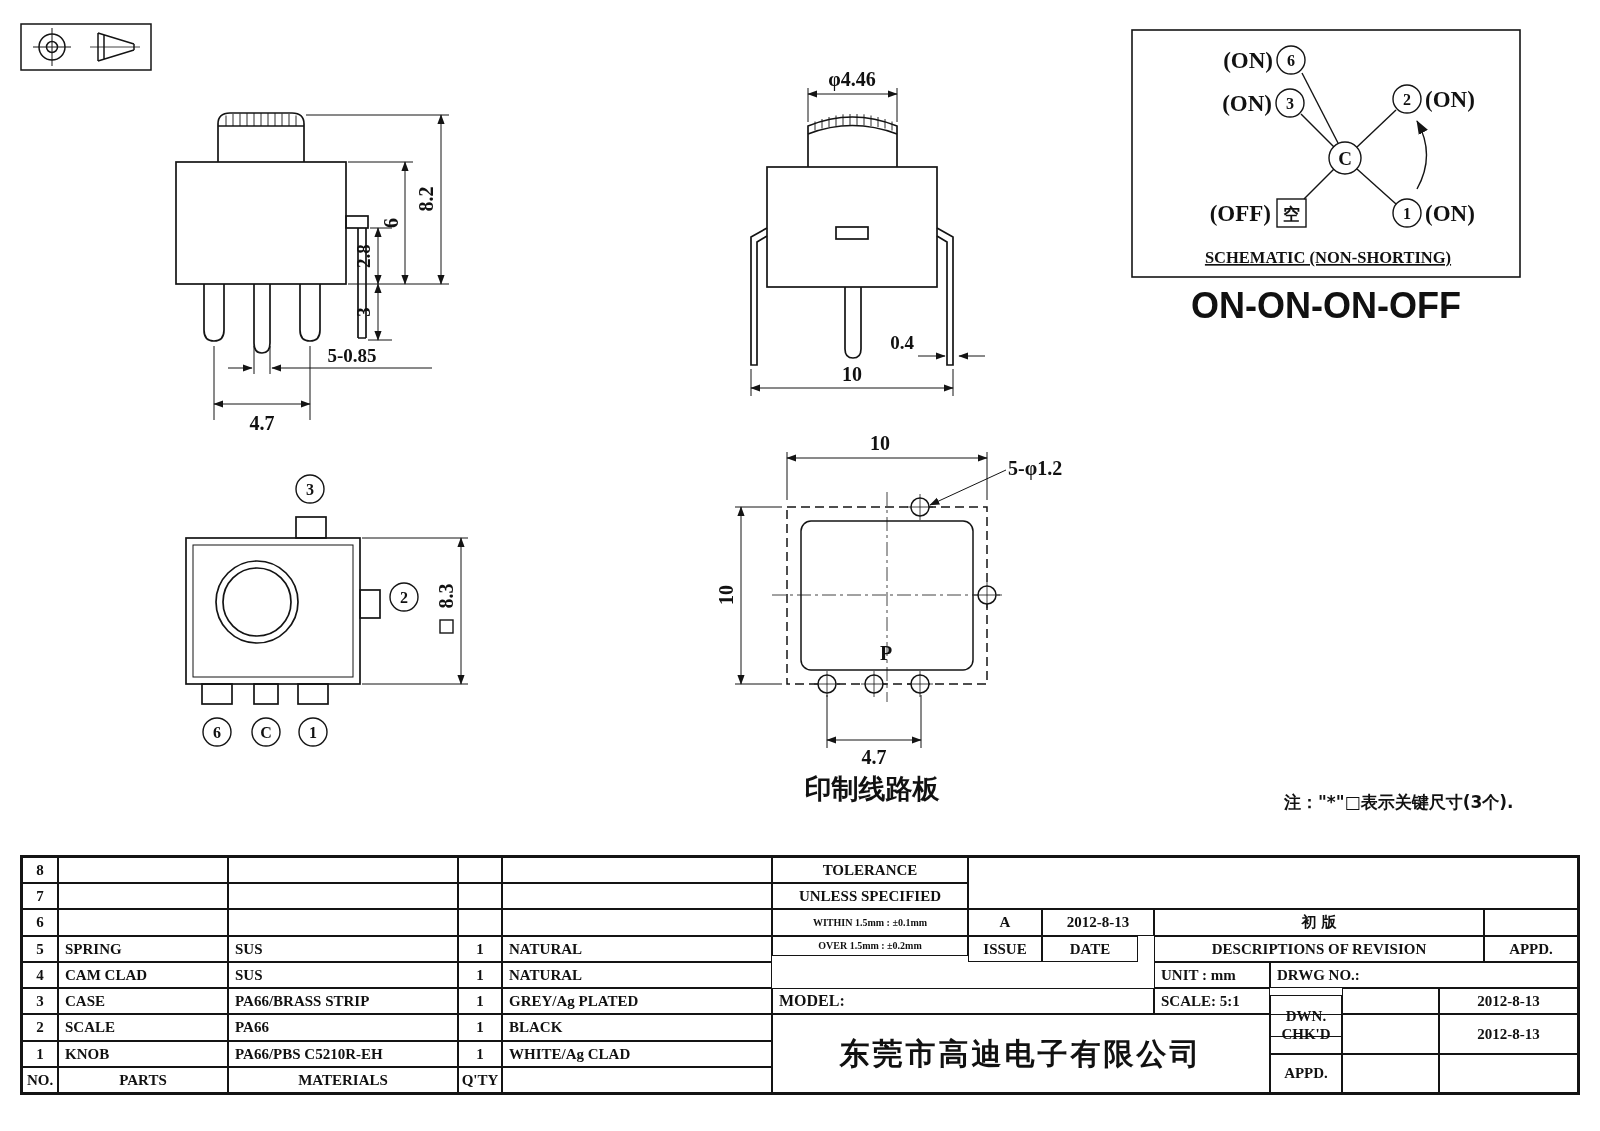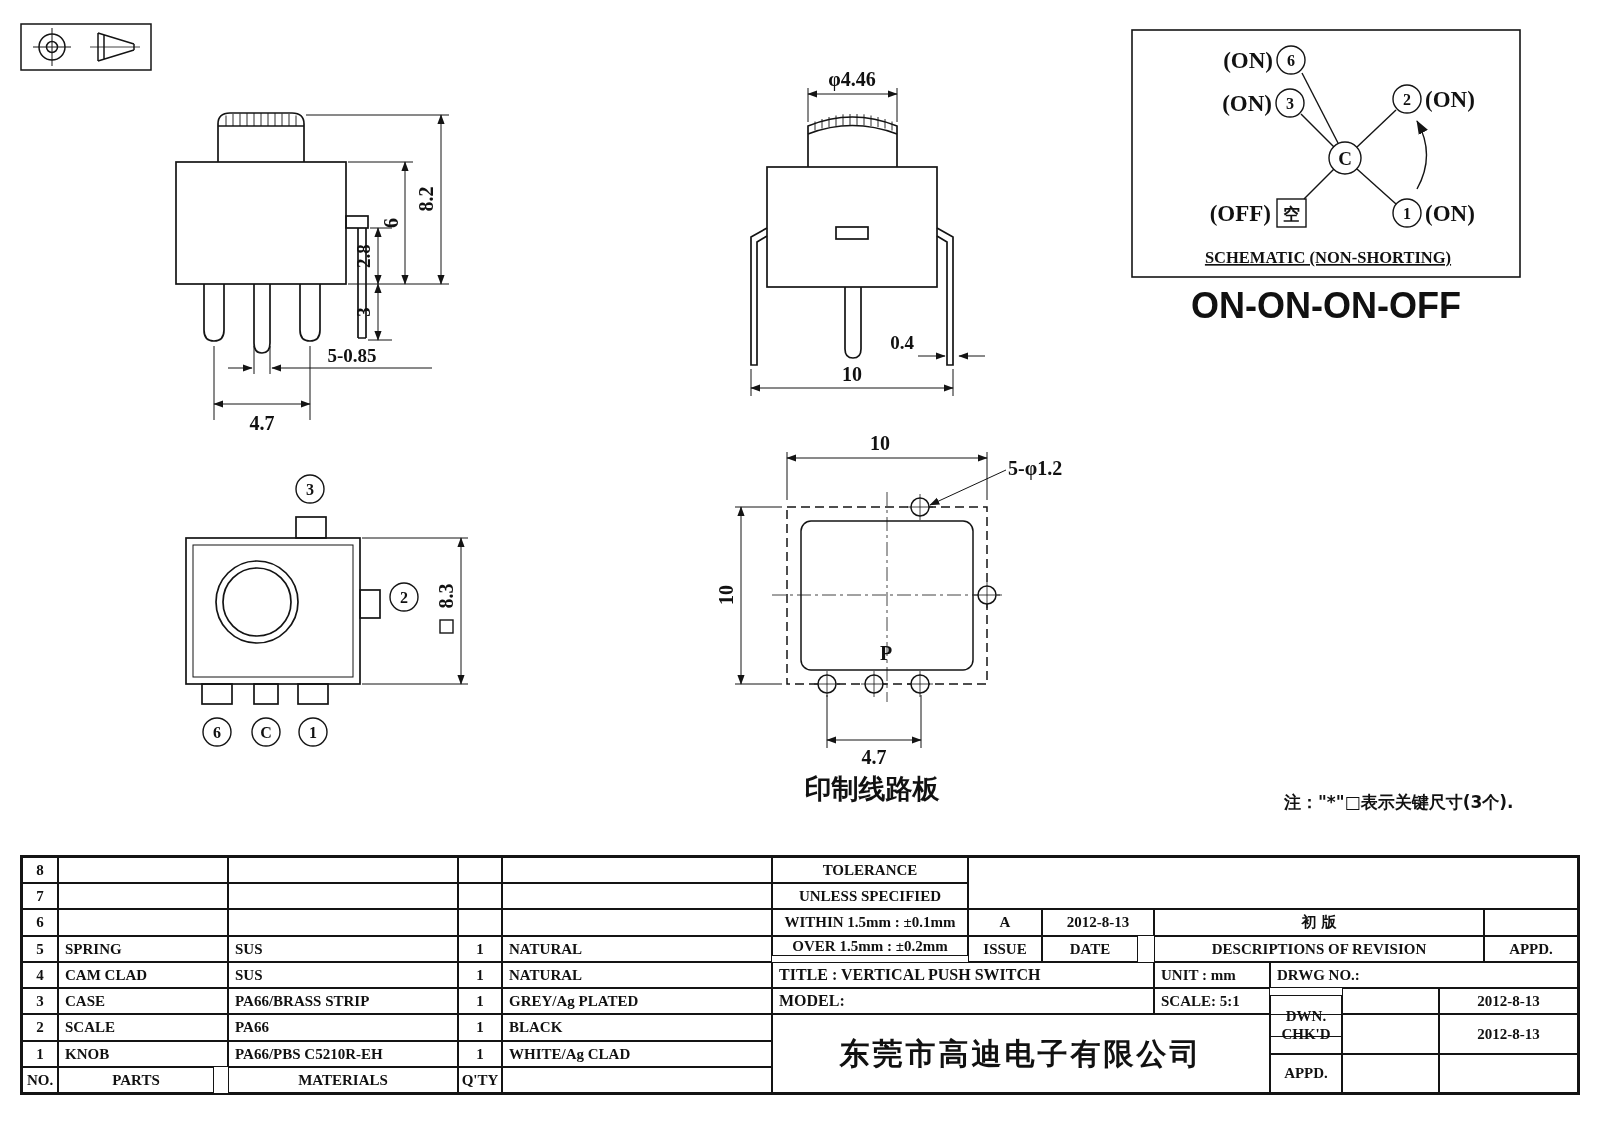--- a/index.html
+++ b/index.html
@@ -4,21 +4,21 @@
 <style>
   *{margin:0;padding:0;box-sizing:border-box}
   html,body{background:#fff}
   body{width:1600px;height:1131px;position:relative;font-family:"Liberation Serif",serif;color:#111}
   .page{position:absolute;inset:0;background:#fff;overflow:hidden}
   svg{position:absolute;left:0;top:0}
   .tbl{position:absolute;left:20px;top:855px;width:1560px;height:240px;border:2px solid #141414;background:#fff}
   .c{position:absolute;border:1px solid #141414;display:flex;align-items:center;padding:0 6px;
      font-weight:700;font-size:15px;line-height:1;white-space:nowrap;overflow:hidden;color:#111}
   .cc{justify-content:center;padding:0}
-  .sm{font-size:15px}
+  .sm{font-size:10px}
   .lg{font-size:16px}
   .cjk{font-family:"DejaVu Sans",sans-serif}
   .company{font-size:30px;letter-spacing:3px;font-family:Liberation Serif, serif}
 </style>
 </head>
 <body>
 
 <div class="page">
 
 <svg width="1600" height="850" viewBox="0 0 1600 850">
@@ -250,41 +250,40 @@
   <div class="c cc" style="left:436px;top:157px;width:44px;height:27px">1</div>
   <div class="c" style="left:480px;top:157px;width:270px;height:27px">BLACK</div>
 
   <div class="c cc" style="left:0;top:184px;width:36px;height:26px">1</div>
   <div class="c" style="left:36px;top:184px;width:170px;height:26px">KNOB</div>
   <div class="c" style="left:206px;top:184px;width:230px;height:26px">PA66/PBS C5210R-EH</div>
   <div class="c cc" style="left:436px;top:184px;width:44px;height:26px">1</div>
   <div class="c" style="left:480px;top:184px;width:270px;height:26px">WHITE/Ag CLAD</div>
 
   <div class="c cc" style="left:0;top:210px;width:36px;height:26px">NO.</div>
-  <div class="c cc" style="left:36px;top:210px;width:156px;height:26px">PARTS</div>
+  <div class="c cc" style="left:36px;top:210px;width:170px;height:26px">PARTS</div>
   <div class="c cc" style="left:206px;top:210px;width:230px;height:26px">MATERIALS</div>
   <div class="c cc" style="left:436px;top:210px;width:44px;height:26px">Q'TY</div>
   <div class="c" style="left:480px;top:210px;width:270px;height:26px"></div>
 
   <div class="c cc" style="left:750px;top:0;width:196px;height:26px">TOLERANCE</div>
   <div class="c cc" style="left:750px;top:26px;width:196px;height:26px">UNLESS  SPECIFIED</div>
   <div class="c cc sm" style="left:750px;top:52px;width:196px;height:27px">WITHIN 1.5mm : ±0.1mm</div>
   <div class="c cc sm" style="left:750px;top:79px;width:196px;height:20px">OVER 1.5mm : ±0.2mm</div>
   <div class="c" style="left:946px;top:0;width:610px;height:52px"></div>
 
   <div class="c cc" style="left:946px;top:52px;width:74px;height:27px">A</div>
   <div class="c cc" style="left:1020px;top:52px;width:112px;height:27px">2012-8-13</div>
   <div class="c cc cjk" style="left:1132px;top:52px;width:330px;height:27px">初 版</div>
   <div class="c" style="left:1462px;top:52px;width:94px;height:27px"></div>
   <div class="c cc" style="left:946px;top:79px;width:74px;height:26px">ISSUE</div>
   <div class="c cc" style="left:1020px;top:79px;width:96px;height:26px">DATE</div>
   <div class="c cc" style="left:1132px;top:79px;width:330px;height:26px">DESCRIPTIONS OF REVISION</div>
   <div class="c cc" style="left:1462px;top:79px;width:94px;height:26px">APPD.</div>
 
-  <div class="c lg" style="left:750px;top:105px;width:382px;height:26px">TITLE :  VERTICAL PUSH SWITCH</div>
   <div class="c" style="left:1132px;top:105px;width:116px;height:26px">UNIT :  mm</div>
   <div class="c" style="left:1248px;top:105px;width:308px;height:26px">DRWG NO.:</div>
   <div class="c lg" style="left:750px;top:131px;width:382px;height:26px">MODEL:</div>
   <div class="c" style="left:1132px;top:131px;width:116px;height:26px">SCALE:  5:1</div>
   <div class="c cc" style="left:1248px;top:138px;width:72px;height:42px">DWN.</div>
   <div class="c" style="left:1320px;top:131px;width:97px;height:26px"></div>
   <div class="c cc" style="left:1417px;top:131px;width:139px;height:26px">2012-8-13</div>
 
   <div class="c cc company" style="left:750px;top:157px;width:498px;height:79px">东莞市高迪电子有限公司</div>
   <div class="c cc" style="left:1248px;top:157px;width:72px;height:40px">CHK'D</div>

